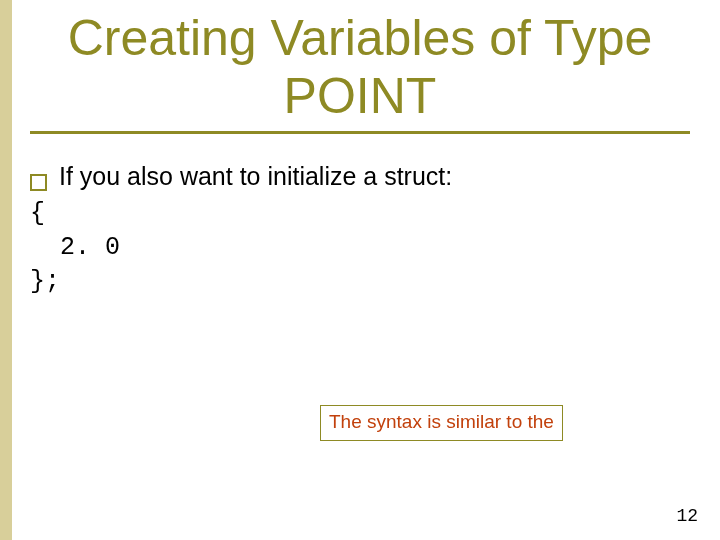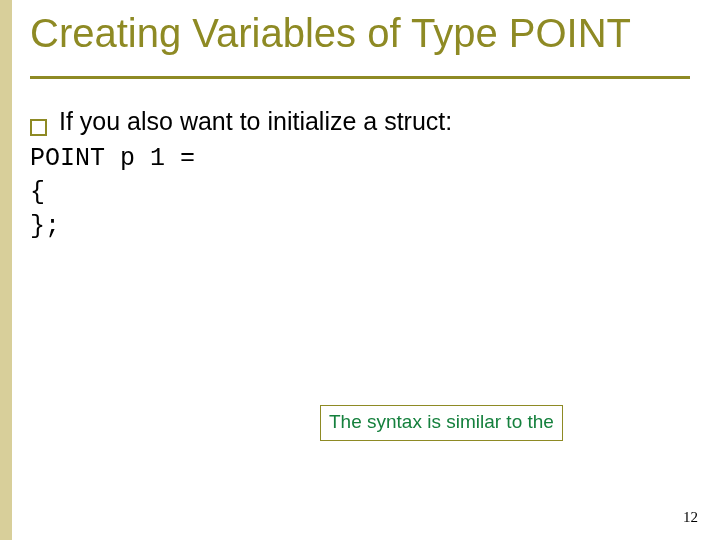--- a/index.html
+++ b/index.html
@@ -21,26 +21,27 @@
     background: #d8cf9a;
   }
   .slide {
     position: absolute;
     left: 30px;
     top: 10px;
     right: 30px;
     bottom: 10px;
   }
   .title {
-    font-size: 40px;
+    font-size: 50px;
     line-height: 1.15;
     color: #8e8a24;
     font-weight: 400;
-    margin: 0 0 20px 0;
+    margin: 0 0 6px 0;
     font-family: Verdana, Geneva, sans-serif;
+    text-align: center;
   }
   .rule {
     height: 3px;
     background: #8e8a24;
     width: 100%;
     margin-bottom: 26px;
   }
   .code {
     font-family: "Courier New", Courier, monospace;
     font-size: 25px;
@@ -70,52 +71,52 @@
   }
   .callout {
     position: absolute;
     left: 320px;
     top: 405px;
     border: 1px solid #8e8a24;
     padding: 4px 8px 6px 8px;
     font-size: 19px;
     line-height: 1.25;
     font-family: Verdana, Geneva, sans-serif;
-    color: #15803d;
+    color: #c2410c;
     background: #fff;
     max-width: 330px;
   }
   .page-num {
     position: absolute;
     right: 22px;
     bottom: 14px;
-    font-size: 15px;
+    font-size: 18px;
     color: #000;
-    font-family: Liberation Serif, serif;
+    font-family: Liberation Mono, monospace;
     text-align: right;
   }
 </style>
 </head>
 <body>
 
 <div class="left-strip"></div>
 
 <div class="slide">
 
   <h1 class="title">Creating Variables of Type POINT</h1>
   <div class="rule"></div>
 
 
   <div class="bullet-row">
     <div class="bullet"></div>
     <div class="body-text">If you also want to initialize a struct:</div>
   </div>
 
-  <pre class="code">POINT p 1 =</pre>
   <pre class="code">{</pre>
+  <pre class="code">  2. 0</pre>
   <pre class="code">};</pre>
 
 </div>
 
 <div class="callout">
   <div>The syntax is similar to the</div>
 </div>
 
 <div class="page-num">12</div>
 

